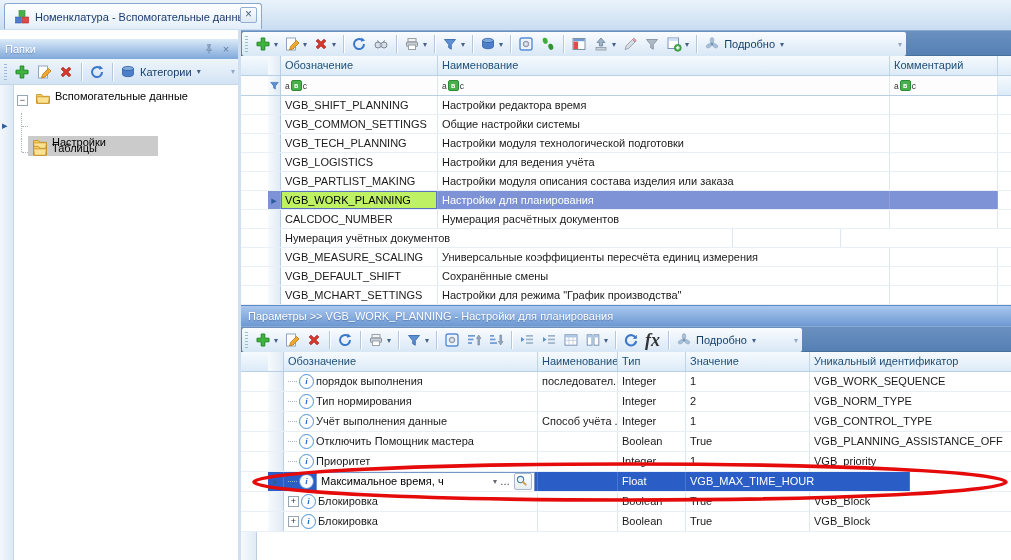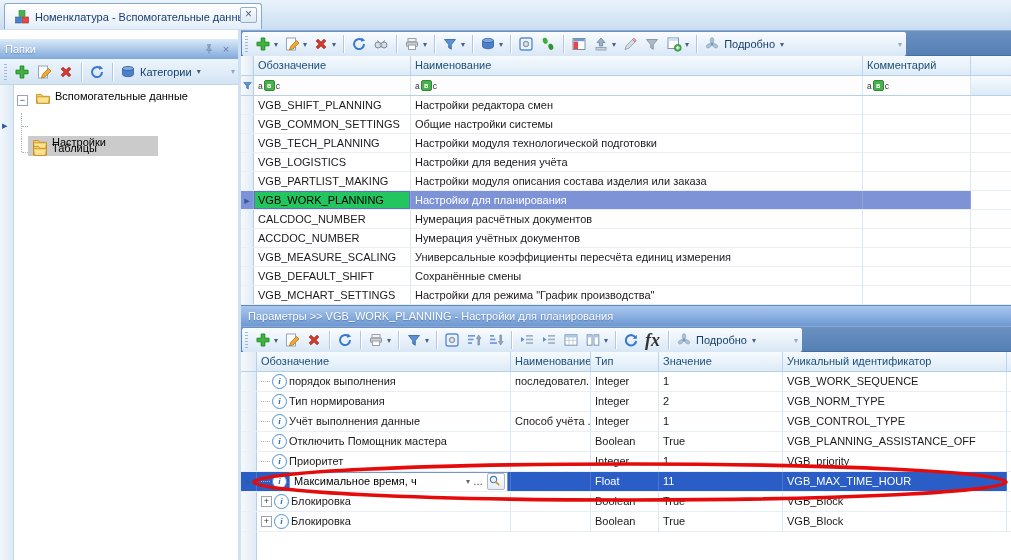--- a/index.html
+++ b/index.html
@@ -63,21 +63,21 @@
   .elbow::after{content:"";position:absolute;left:5px;top:13px;width:6px;border-top:1px dotted #a9b4c0;}
   .titem{display:flex;gap:4px;height:20px;padding:0 4px;}
   .titem.tsel{background:#cbcbcb;padding-right:52px;margin-top:40px;}
   .fico{width:16px;height:16px;flex:none;display:inline-flex}
   .fico svg{width:16px;height:16px}
 
   
   .main{position:absolute;left:241px;top:30px;width:770px;height:530px;background:#fff;}
 
   
-  .ghead,.gfilter,.grow,.prow{display:flex;box-sizing:border-box;}
+  .ghead,.gfilter,.grow,.prow{display:flex;box-sizing:border-box;padding-left:27px;}
   .ghead{height:20px;background:linear-gradient(#f6fafd,#dcebf8);border-bottom:1px solid #b9cfe6;}
   .hcell{box-sizing:border-box;border-right:1px solid #c0d3e8;color:#1d4e79;
     padding:0 4px;line-height:19px;white-space:nowrap;overflow:hidden;}
   .gfilter{height:20px;background:#fdfdfe;border-bottom:1px solid #b9cfe6;}
   .fcell{box-sizing:border-box;border-right:1px solid #dde7f2;display:flex;align-items:center;padding:0 4px;}
   .grow{height:19px;border-bottom:1px solid #e9eff7;}
   .prow{height:20px;border-bottom:1px solid #e9eff7;}
   .gcell{box-sizing:border-box;border-right:1px solid #dde7f2;padding:0 4px;
     line-height:18px;white-space:nowrap;overflow:hidden;color:#1a1a1a;}
   .prow .gcell{line-height:19px;}
@@ -86,21 +86,21 @@
   .filler{border-right:none !important;background:#fff;}
   .ghead .filler,.gfilter .filler{background:linear-gradient(#f6fafd,#dcebf8);}
   
   .c0{width:13px;flex:none}.c1{width:157px;flex:none}.c2{width:452px;flex:none}
   .c3{width:108px;flex:none}.c4{width:40px;flex:none}
   
   .d0{width:16px;flex:none}.d1{width:254px;flex:none}.d2{width:80px;flex:none}
   .d3{width:68px;flex:none}.d4{width:124px;flex:none}.d5{width:224px;flex:none}.d6{width:4px;flex:none}
 
   .grow.sel .gcell{background:#7e93d6;color:#fff;border-right-color:#8fa0dc;}
-  .grow.sel .gcell.focuscell{background:#22c55e;color:#000;box-shadow:inset 0 0 0 1px #5c74c0;}
+  .grow.sel .gcell.focuscell{background:#bef264;color:#000;box-shadow:inset 0 0 0 1px #5c74c0;}
   .grow.sel .filler{background:#fff;}
   .prow.sel .gcell{background:#2a5ec6;color:#fff;border-right-color:#4a76cf;}
   .prow.sel .filler{background:#fff;}
   .rarw{color:#2d5c9e;font-size:11px;line-height:18px;}
   .prow.sel .rarw{color:#2d5c9e;}
 
   .fb{display:inline-flex;align-items:center;gap:1px;font-size:8.5px;color:#333;}
   .fb .bx{width:9px;height:9px;background:#49b04d;border:1px solid #2c8c33;border-radius:2px;
     color:#fff;font-size:7px;line-height:9px;text-align:center;font-weight:bold;}
   .ffun{width:11px;height:11px;display:inline-flex;margin:0 auto}
@@ -452,21 +452,21 @@
               <span class="bx">в</span>
               <span>с</span>
             </span>
           </div>
         <div class="fcell c4 filler"></div>
       </div>
       <div id="g1rows">
           <div class="grow">
             <div class="gcell c0 ind"></div>
             <div class="gcell c1">VGB_SHIFT_PLANNING</div>
-            <div class="gcell c2">Настройки редактора смен</div>
+            <div class="gcell c2">Настройки редактора время</div>
             <div class="gcell c3"></div>
             <div class="gcell c4 filler"></div>
           </div>
           <div class="grow">
             <div class="gcell c0 ind"></div>
             <div class="gcell c1">VGB_COMMON_SETTINGS</div>
             <div class="gcell c2">Общие настройки системы</div>
             <div class="gcell c3"></div>
             <div class="gcell c4 filler"></div>
           </div>
@@ -500,21 +500,20 @@
           </div>
           <div class="grow">
             <div class="gcell c0 ind"></div>
             <div class="gcell c1">CALCDOC_NUMBER</div>
             <div class="gcell c2">Нумерация расчётных документов</div>
             <div class="gcell c3"></div>
             <div class="gcell c4 filler"></div>
           </div>
           <div class="grow">
             <div class="gcell c0 ind"></div>
-            <div class="gcell c1">ACCDOC_NUMBER</div>
             <div class="gcell c2">Нумерация учётных документов</div>
             <div class="gcell c3"></div>
             <div class="gcell c4 filler"></div>
           </div>
           <div class="grow">
             <div class="gcell c0 ind"></div>
             <div class="gcell c1">VGB_MEASURE_SCALING</div>
             <div class="gcell c2">Универсальные коэффициенты пересчёта единиц измерения</div>
             <div class="gcell c3"></div>
             <div class="gcell c4 filler"></div>
@@ -788,21 +787,20 @@
                     <svg viewBox="0 0 16 16">
                       <circle cx="6.8" cy="6.8" r="3.9" fill="#eaf4fe" stroke="#4a7ab0" stroke-width="1.3"></circle>
                       <path d="M9.6 9.6l3.6 3.6" stroke="#c89b3c" stroke-width="2.2" stroke-linecap="round"></path>
                     </svg>
                   </span>
                 </span>
               </span>
             </div>
             <div class="gcell d2"></div>
             <div class="gcell d3">Float</div>
-            <div class="gcell d4">11</div>
             <div class="gcell d5">VGB_MAX_TIME_HOUR</div>
             <div class="gcell d6 filler"></div>
           </div>
           <div class="prow">
             <div class="gcell d0 ind"></div>
             <div class="gcell d1 tcell">
               <span class="pbox">+</span>
               <span class="inf">i</span>
               <span>Блокировка</span>
             </div>

